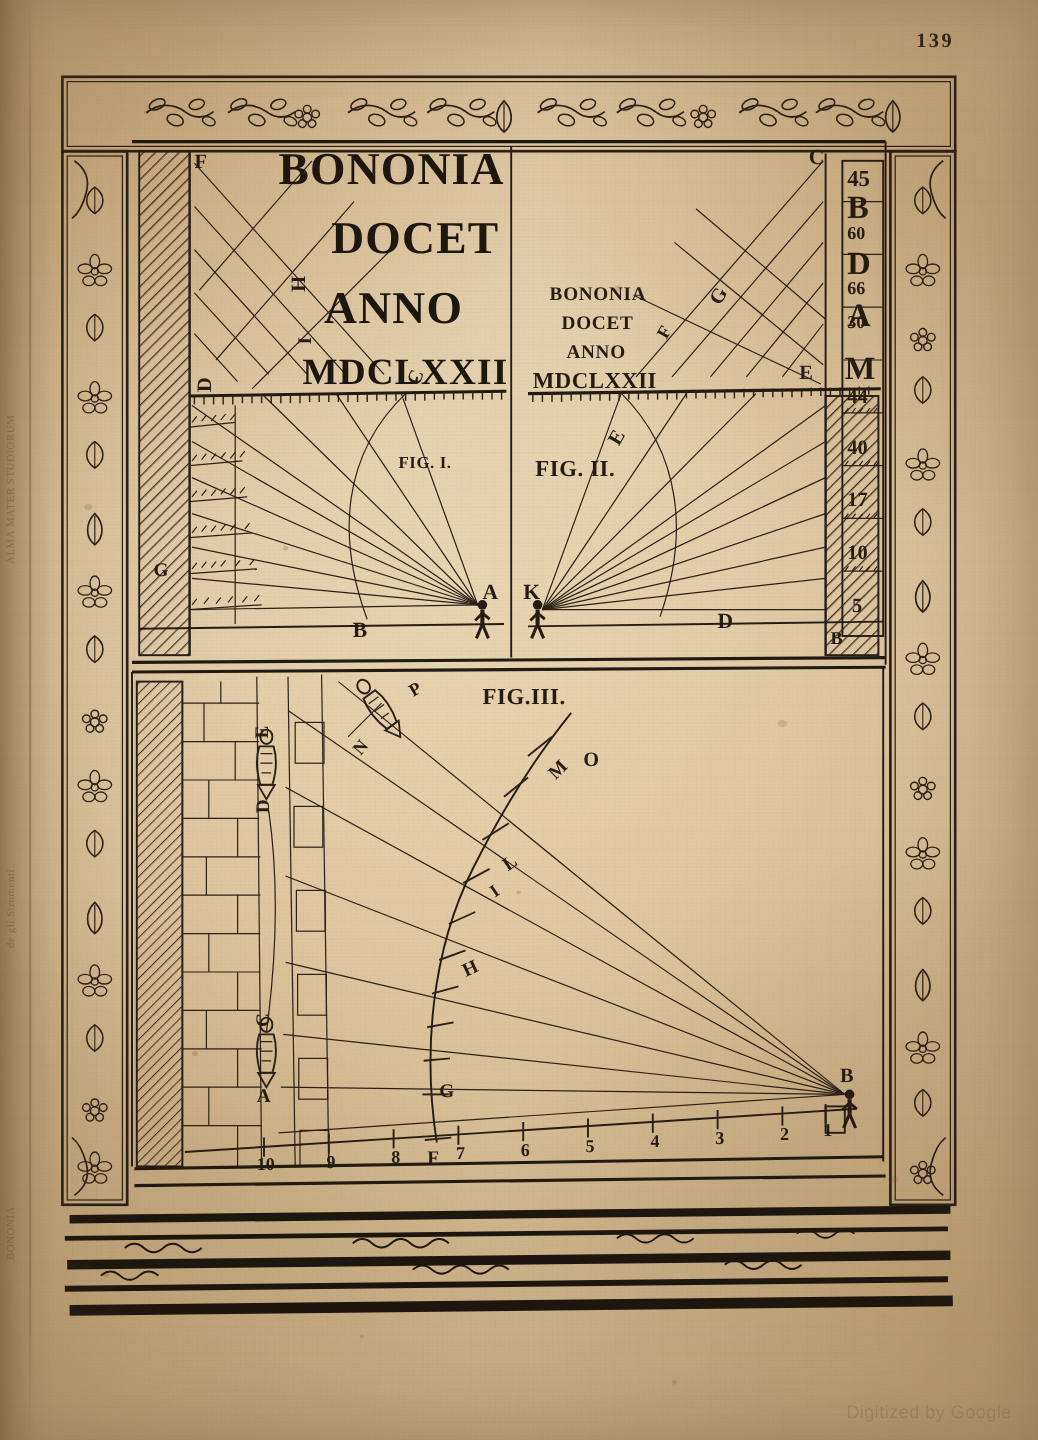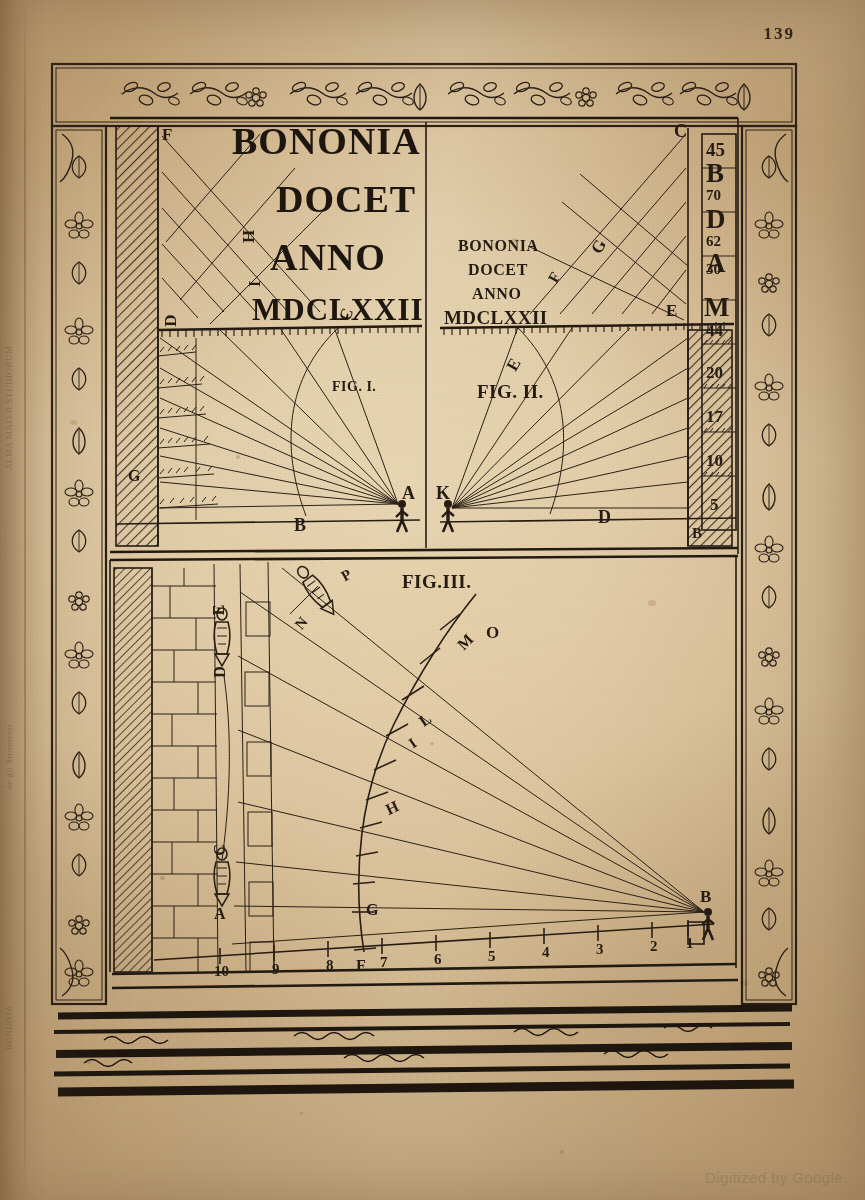--- a/index.html
+++ b/index.html
@@ -685,32 +685,32 @@
       <div class="lbl" style="left:334px;top:192px;font-size:19px;letter-spacing:.4px;">MDCLXXII</div>
 
       <div class="lbl" style="left:564px;top:6px;font-size:18px;">C</div>
       <div class="lbl" style="left:482px;top:122px;font-size:17px;transform:rotate(-60deg);">G</div>
       <div class="lbl" style="left:440px;top:154px;font-size:15px;transform:rotate(-60deg);">F</div>
       <div class="lbl" style="left:556px;top:186px;font-size:17px;">E</div>
       <div class="lbl" style="left:398px;top:240px;font-size:17px;transform:rotate(-60deg);">E</div>
       <div class="lbl" style="left:326px;top:368px;font-size:18px;">K</div>
       <div class="lbl" style="left:488px;top:392px;font-size:18px;">D</div>
       <div class="lbl" style="left:582px;top:410px;font-size:15px;">B</div>
-      <div class="lbl" style="left:336px;top:266px;font-size:19px;letter-spacing:.5px;margin-left:31px;">FIG. II.</div>
+      <div class="lbl" style="left:336px;top:266px;font-size:19px;letter-spacing:.5px;">FIG. II.</div>
 
       <div class="lbl" style="left:596px;top:24px;font-size:19px;">45</div>
       <div class="lbl" style="left:596px;top:44px;font-size:27px;">B</div>
-      <div class="lbl" style="left:596px;top:72px;font-size:15px;">70</div>
+      <div class="lbl" style="left:596px;top:72px;font-size:15px;">60</div>
       <div class="lbl" style="left:596px;top:90px;font-size:27px;">D</div>
-      <div class="lbl" style="left:596px;top:118px;font-size:15px;">62</div>
+      <div class="lbl" style="left:596px;top:118px;font-size:15px;">66</div>
       <div class="lbl" style="left:596px;top:134px;font-size:27px;">A</div>
       <div class="lbl" style="left:596px;top:146px;font-size:15px;">30</div>
       <div class="lbl" style="left:594px;top:178px;font-size:27px;">M</div>
       <div class="lbl" style="left:596px;top:206px;font-size:17px;">44</div>
-      <div class="lbl" style="left:596px;top:248px;font-size:17px;">20</div>
+      <div class="lbl" style="left:596px;top:248px;font-size:17px;">40</div>
       <div class="lbl" style="left:596px;top:292px;font-size:17px;">17</div>
       <div class="lbl" style="left:596px;top:336px;font-size:17px;">10</div>
       <div class="lbl" style="left:600px;top:380px;font-size:17px;">5</div>
 
       <div class="lbl" style="left:292px;top:456px;font-size:19px;letter-spacing:.5px;">FIG.III.</div>
 
       <div class="lbl" style="left:104px;top:486px;font-size:16px;transform:rotate(-90deg);">E</div>
       <div class="lbl" style="left:104px;top:548px;font-size:16px;transform:rotate(-90deg);">D</div>
       <div class="lbl" style="left:104px;top:726px;font-size:16px;transform:rotate(-90deg);">C</div>
       <div class="lbl" style="left:104px;top:790px;font-size:16px;">A</div>

